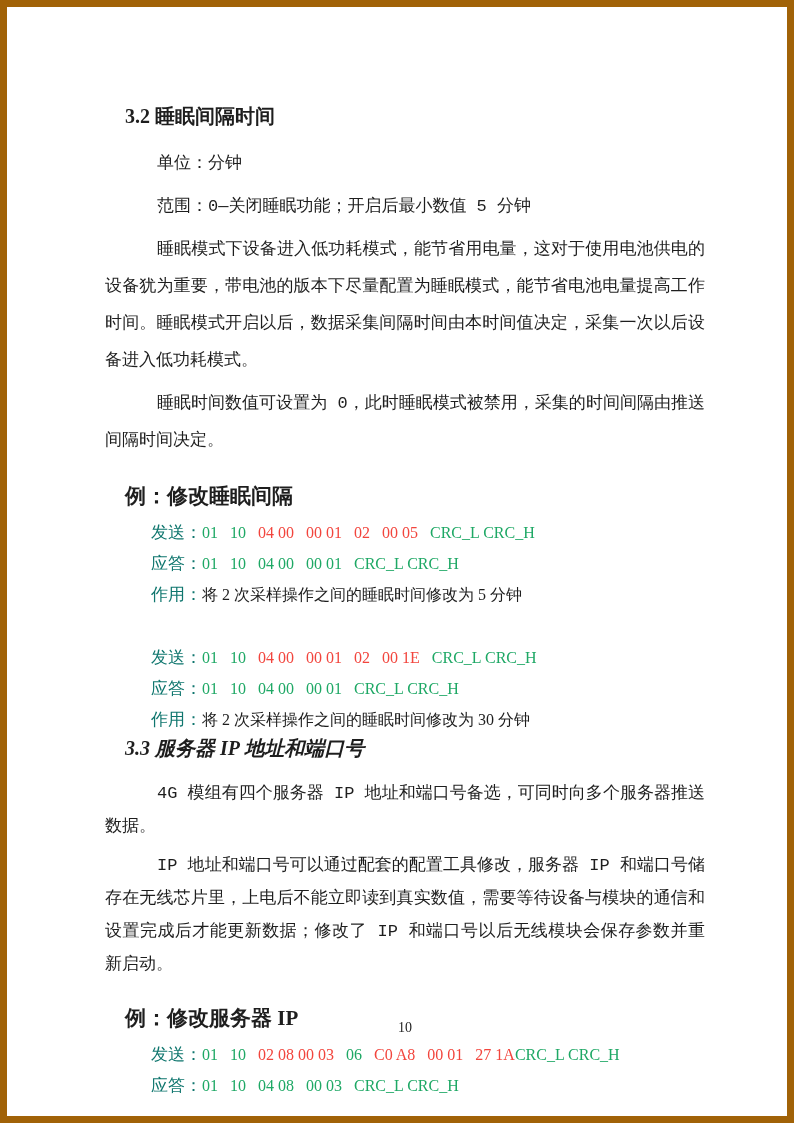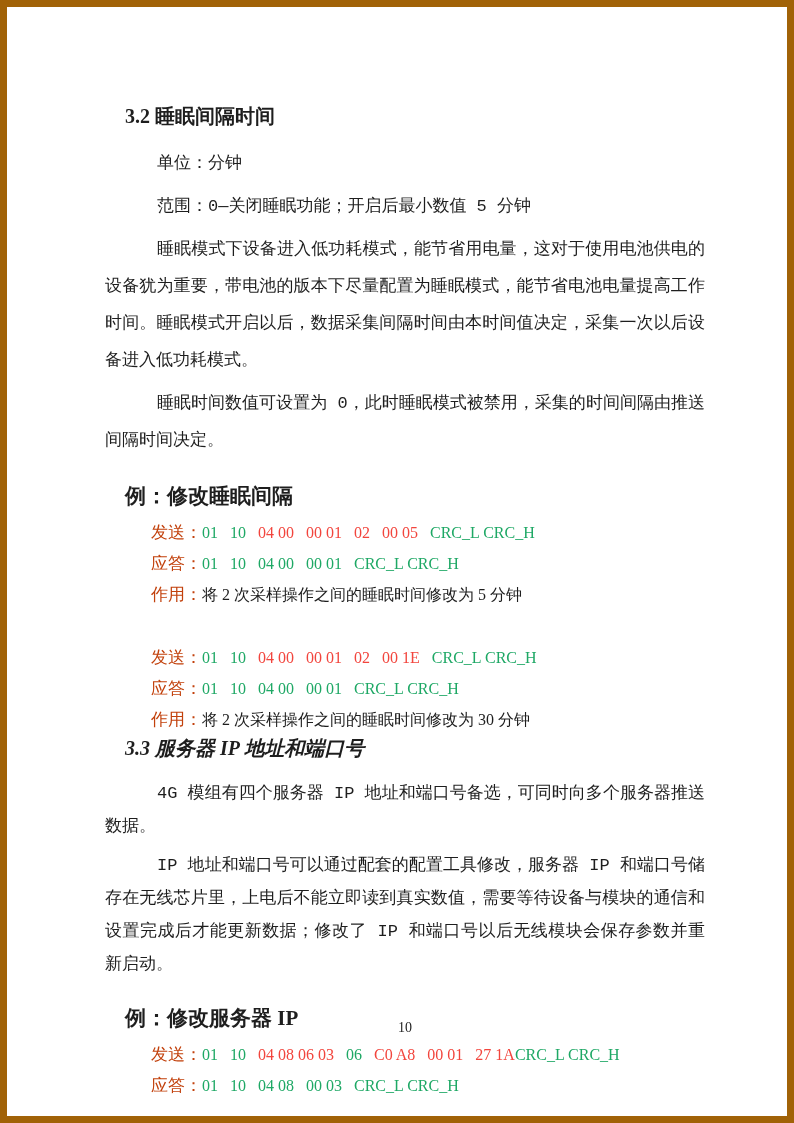--- a/index.html
+++ b/index.html
@@ -23,21 +23,21 @@
     font-weight:bold;padding-left:26px;line-height:30px;margin:22px 0 6px 0;
     font-size:21px;
   }
   .note-label{
     font-weight:bold;padding-left:26px;line-height:34px;margin:2px 0 0 0;
     font-size:17px;
   }
   .code-line{
     padding-left:52px;line-height:31px;white-space:pre-wrap;font-size:16px;
   }
-  .code-label{color:#c2410c;font-size:17px;}
+  .code-label{color:#0f766e;font-size:17px;}
   .block-gap{height:32px;}
   .green{color:var(--green,#1ea865);}
   .red{color:var(--red,#f2453d);}
   .footer{
     position:absolute;left:16px;right:0;top:1013px;text-align:center;
     font-size:14px;color:#1e1e1e;
   }
 </style>
 </head>
 <body>
@@ -72,20 +72,20 @@
     <h2 class="sec-heading second">3.3 服务器 IP 地址和端口号</h2>
 
     <p class="body tight">4G 模组有四个服务器 IP 地址和端口号备选，可同时向多个服务器推送数据。</p>
 
 
     <p class="body tight">IP 地址和端口号可以通过配套的配置工具修改，服务器 IP 和端口号储存在无线芯片里，上电后不能立即读到真实数值，需要等待设备与模块的通信和设置完成后才能更新数据；修改了 IP 和端口号以后无线模块会保存参数并重新启动。</p>
 
     <div class="ex-label">例：修改服务器 IP</div>
 
     <div>
-      <div class="code-line"><span class="code-label">发送：</span><span class="green">01   10   </span><span class="red">04 08 06 03</span><span class="green">   06   </span><span class="red">C0 A8   00 01   27 1A</span><span class="green">CRC_L CRC_H</span></div>
+      <div class="code-line"><span class="code-label">发送：</span><span class="green">01   10   </span><span class="red">02 08 00 03</span><span class="green">   06   </span><span class="red">C0 A8   00 01   27 1A</span><span class="green">CRC_L CRC_H</span></div>
       <div class="code-line"><span class="code-label">应答：</span><span class="green">01   10   04 08   00 03   CRC_L CRC_H</span></div>
     </div>
 
   </div>
 
   <div class="footer">10</div>
 </div>
 
 </body></html>

